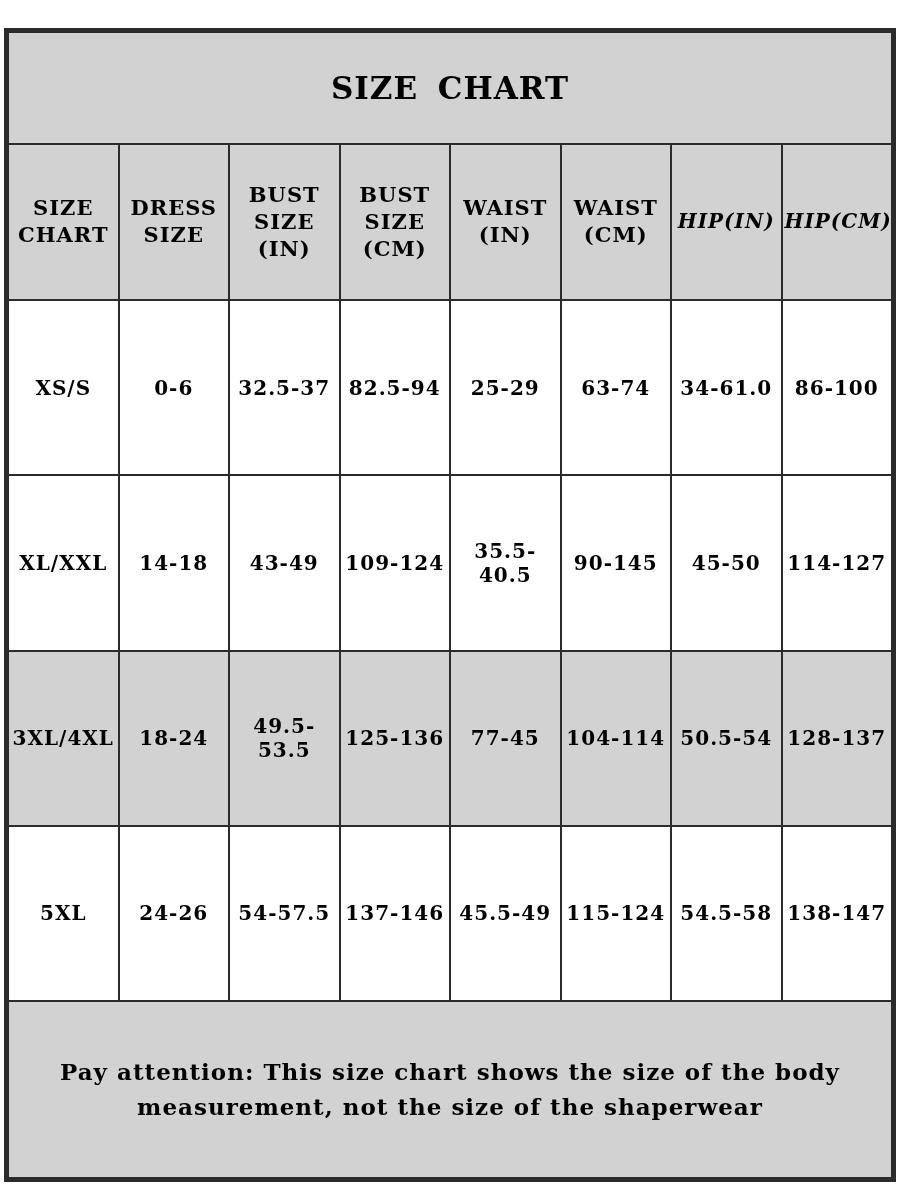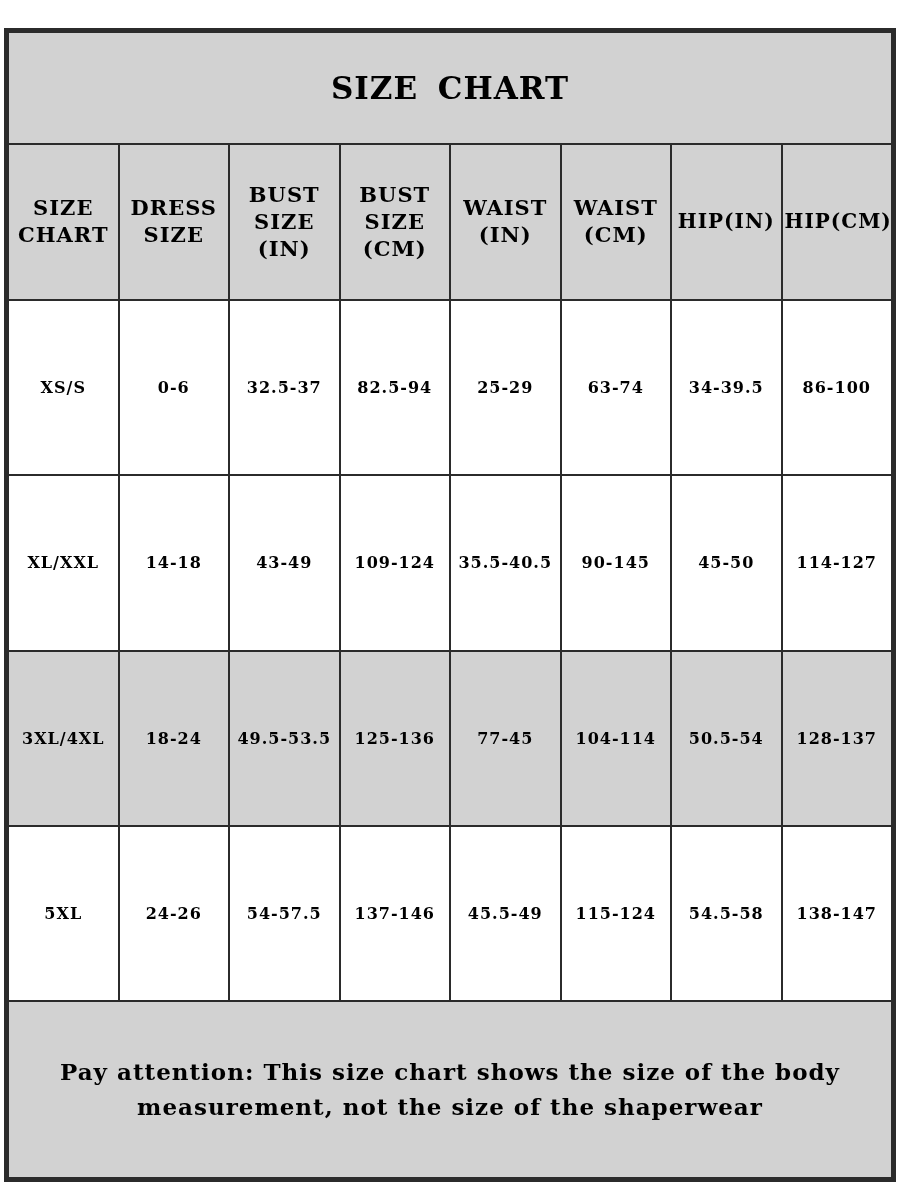--- a/index.html
+++ b/index.html
@@ -67,26 +67,27 @@
   .head-row td {
     background: #d2d2d2;
     height: 134px;
     font-size: 21px;
     line-height: 1.28;
     letter-spacing: 2px;
   }
   .head-row td.compact {
     letter-spacing: 1px;
     font-size: 20px;
+    font-style: italic;
   }
 
   
   .body-row td {
     height: 150px;
-    font-size: 16px;
+    font-size: 20px;
     letter-spacing: 1.5px;
   }
   tr.row-light td { background: #ffffff; }
   tr.row-dark  td { background: #d2d2d2; }
 
   
   .note-cell {
     background: #d2d2d2;
     height: 152px;
     font-size: 23px;
@@ -118,21 +119,21 @@
             <td class="compact">HIP(IN)</td>
             <td class="compact">HIP(CM)</td>
           </tr>
       <tr class="body-row row-light">
             <td>XS/S</td>
             <td>0-6</td>
             <td>32.5-37</td>
             <td>82.5-94</td>
             <td>25-29</td>
             <td>63-74</td>
-            <td>34-39.5</td>
+            <td>34-61.0</td>
             <td>86-100</td>
           </tr>
           <tr class="body-row row-light">
             <td>XL/XXL</td>
             <td>14-18</td>
             <td>43-49</td>
             <td>109-124</td>
             <td>35.5-40.5</td>
             <td>90-145</td>
             <td>45-50</td>

